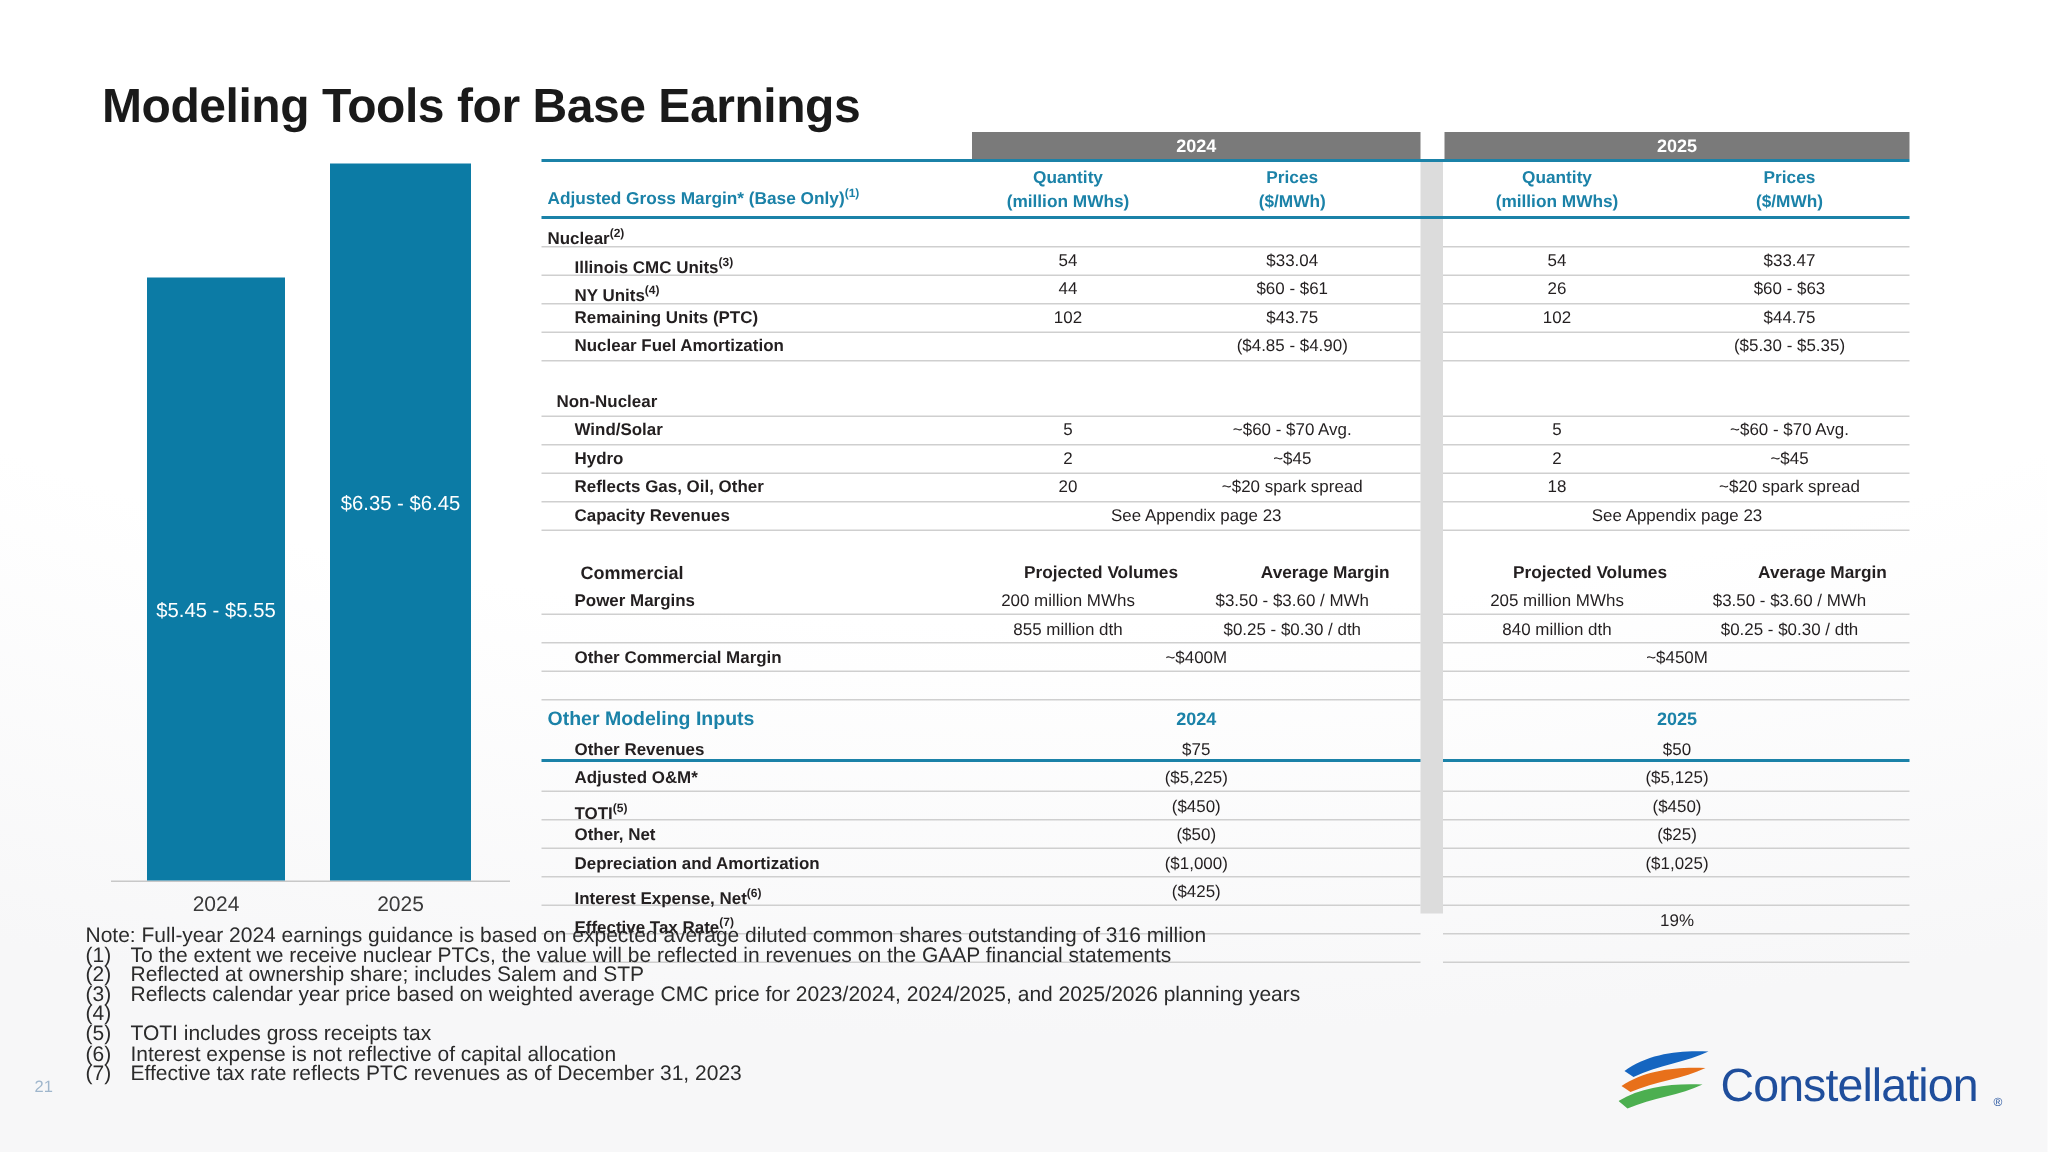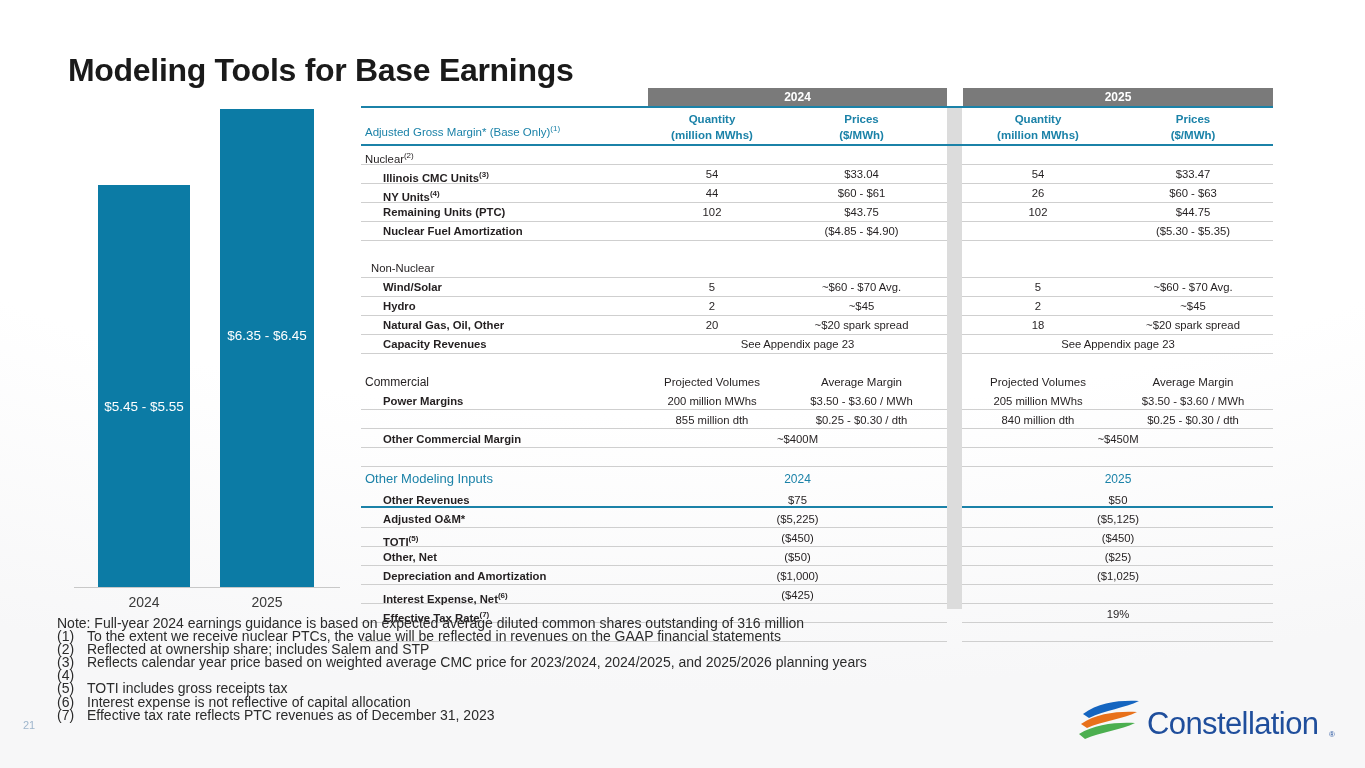--- a/index.html
+++ b/index.html
@@ -79,21 +79,21 @@
 
   
   .hr-thin{position:absolute;left:0;width:912px;height:1px;background:#cfcfcf;}
   .hr-thin.side24{left:0;width:586px;}
   .hr-thin.side25{left:601px;width:311px;}
   .hr-teal{position:absolute;left:0;width:912px;height:1.6px;background:#1b82a8;}
   .hr-teal.side24{left:0;width:586px;}
   .hr-teal.side25{left:601px;width:311px;}
 
   .teal{color:#1b82a8;}
-  .bold{font-weight:normal;}
+  .bold{font-weight:bold;}
   .sup{font-size:8px;vertical-align:super;}
   .hdr2{font-size:11.5px;font-weight:bold;line-height:13px;}
 
   
   .notes{
     position:absolute;left:57px;top:617px;width:900px;
     font-size:14px;color:#2b2b2b;line-height:13.1px;
   }
   .notes .nrow{display:flex;}
   .notes .nmark{width:30px;flex:0 0 30px;}
@@ -222,40 +222,40 @@
         <div class="cell c-label indent">Hydro</div>
         <div class="cell c-q24">2</div>
         <div class="cell c-p24">~$45</div>
         <div class="cell c-q25">2</div>
         <div class="cell c-p25">~$45</div>
       </div>
       <div class="hr-thin side24" style="top:209px;"></div>
       <div class="hr-thin side25" style="top:209px;"></div>
 
       <div class="row">
-        <div class="cell c-label indent">Natural Gas, Oil, Other</div>
+        <div class="cell c-label indent">Reflects Gas, Oil, Other</div>
         <div class="cell c-q24">20</div>
         <div class="cell c-p24">~$20 spark spread</div>
         <div class="cell c-q25">18</div>
         <div class="cell c-p25">~$20 spark spread</div>
       </div>
       <div class="hr-thin side24" style="top:228px;"></div>
       <div class="hr-thin side25" style="top:228px;"></div>
 
       <div class="row">
         <div class="cell c-label indent">Capacity Revenues</div>
         <div class="cell c-span24">See Appendix page 23</div>
         <div class="cell c-span25">See Appendix page 23</div>
       </div>
       <div class="hr-thin side24" style="top:247px;"></div>
       <div class="hr-thin side25" style="top:247px;"></div>
 
       <div class="row" style="height:18px;"></div>
 
-      <div class="row" style="height:20px;">
+      <div class="row" style="height:20px;margin-left:22px;">
         <div class="cell c-label bold" style="height:20px;line-height:20px;font-size:12px;">Commercial</div>
         <div class="cell c-q24 bold" style="height:20px;line-height:20px;font-size:11.5px;">Projected Volumes</div>
         <div class="cell c-p24 bold" style="height:20px;line-height:20px;font-size:11.5px;">Average Margin</div>
         <div class="cell c-q25 bold" style="height:20px;line-height:20px;font-size:11.5px;">Projected Volumes</div>
         <div class="cell c-p25 bold" style="height:20px;line-height:20px;font-size:11.5px;">Average Margin</div>
       </div>
       <div class="hr-thin side24" style="top:303px;"></div>
       <div class="hr-thin side25" style="top:303px;"></div>
 
       <div class="row">

